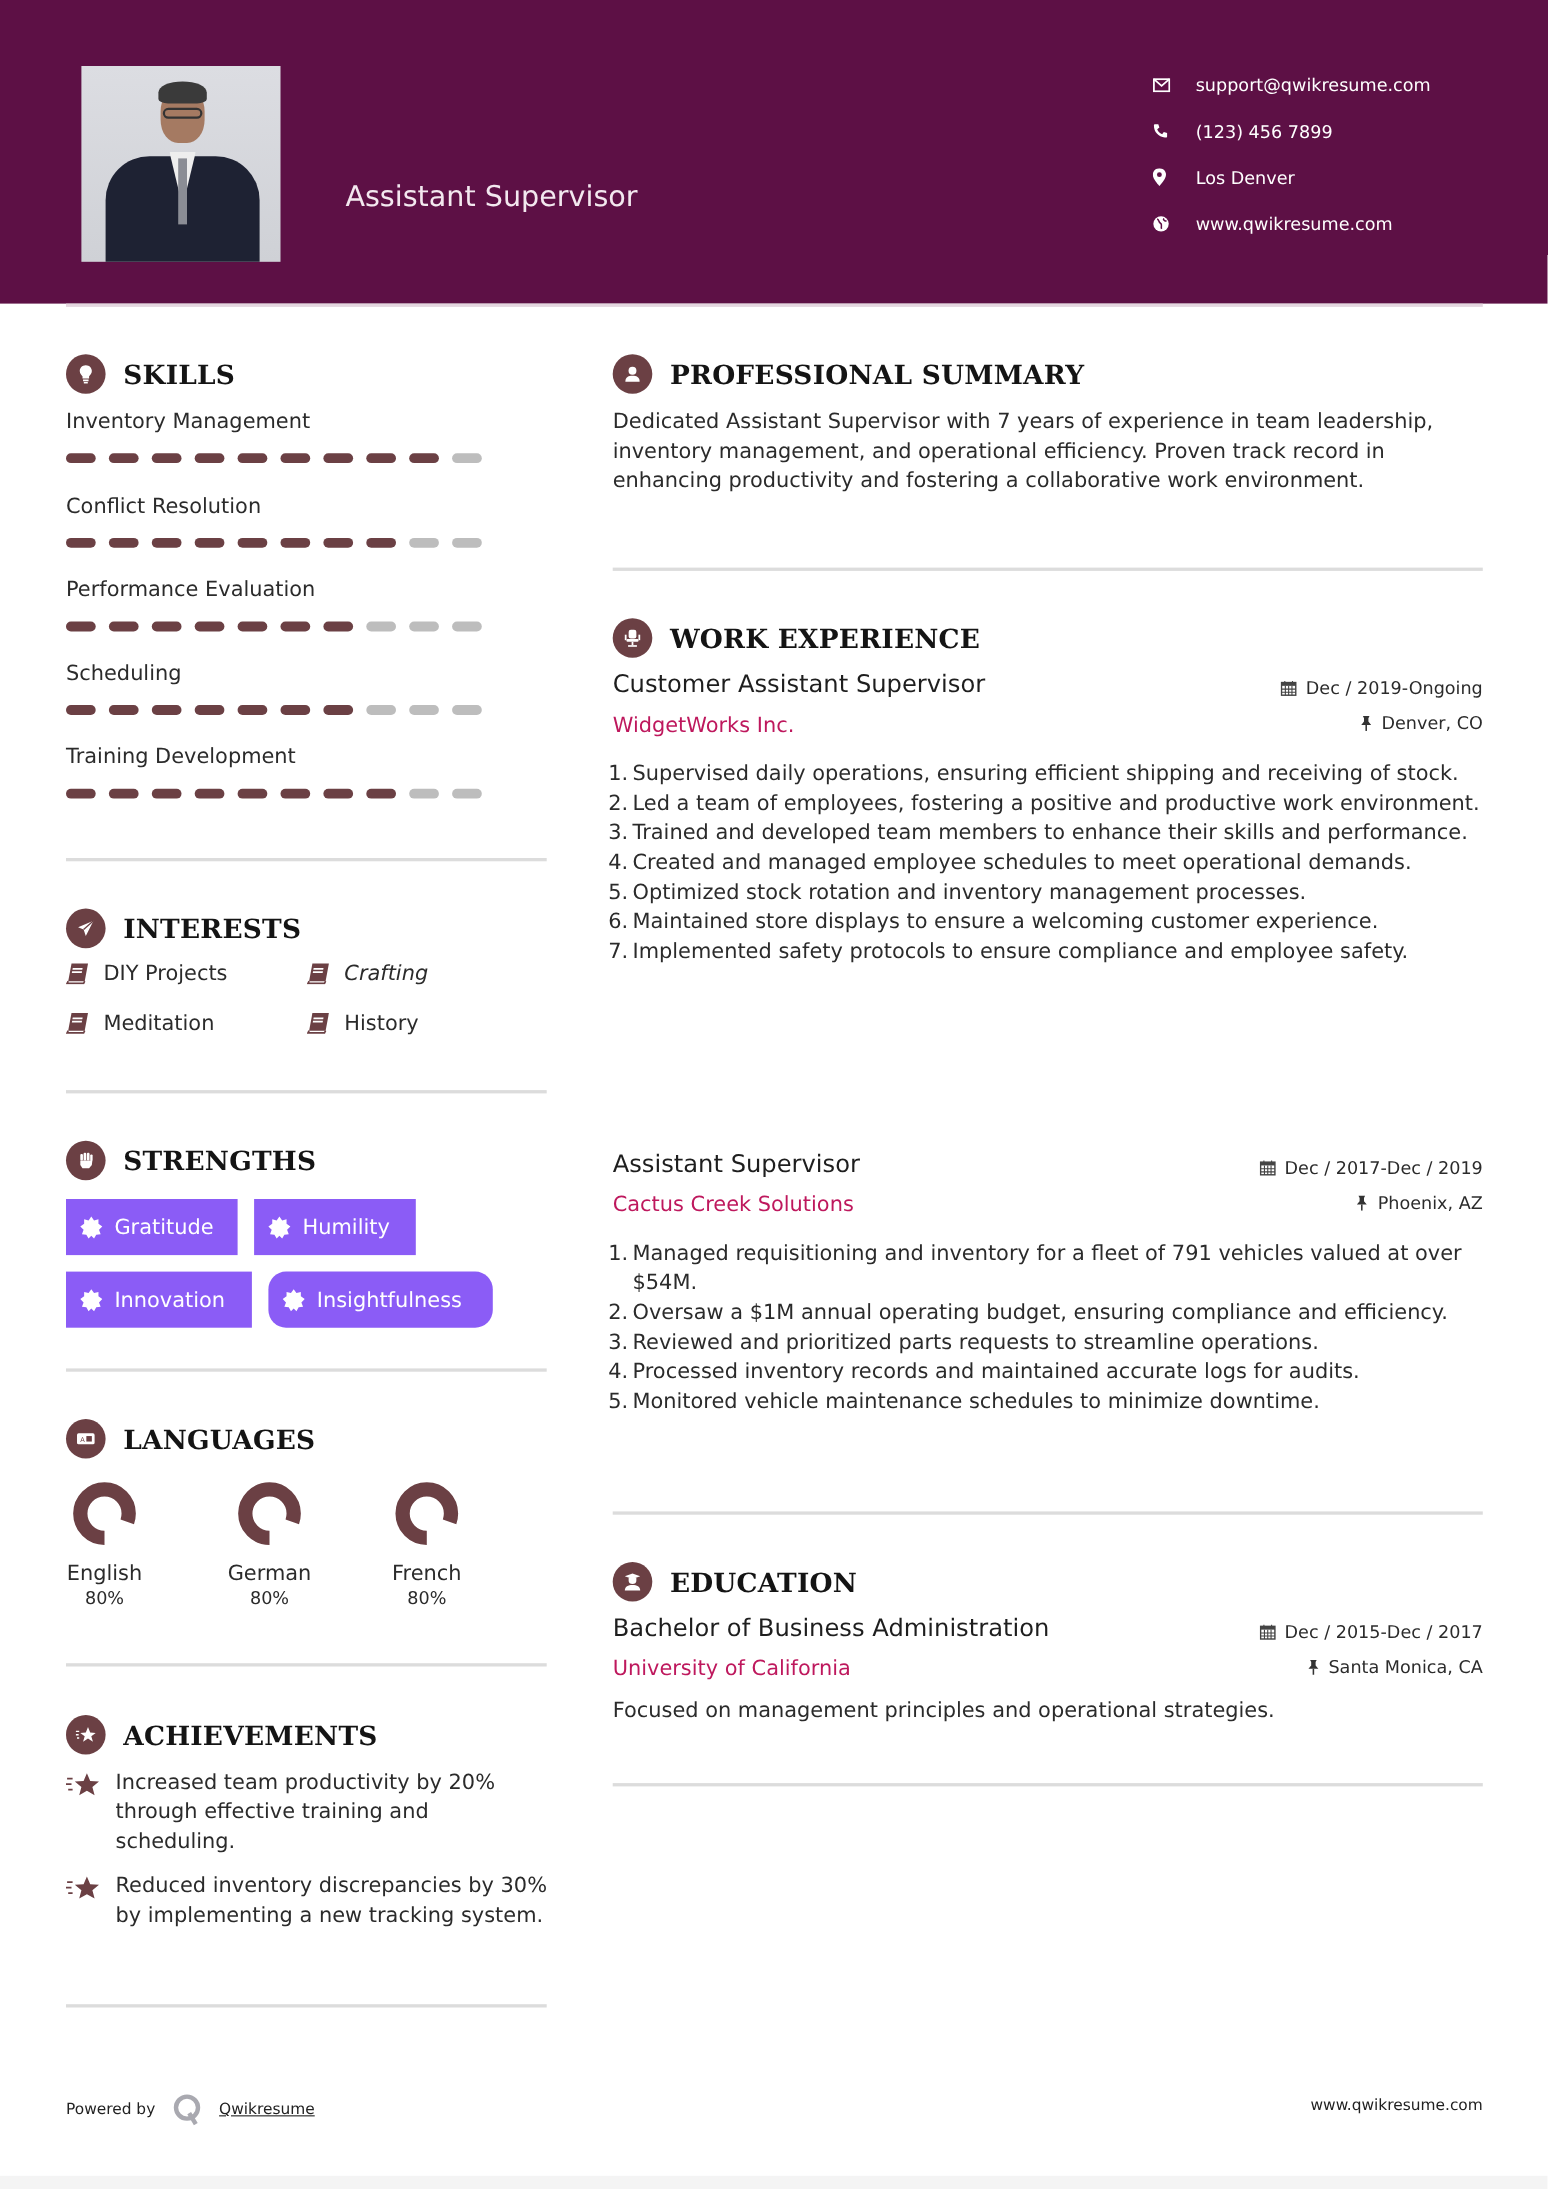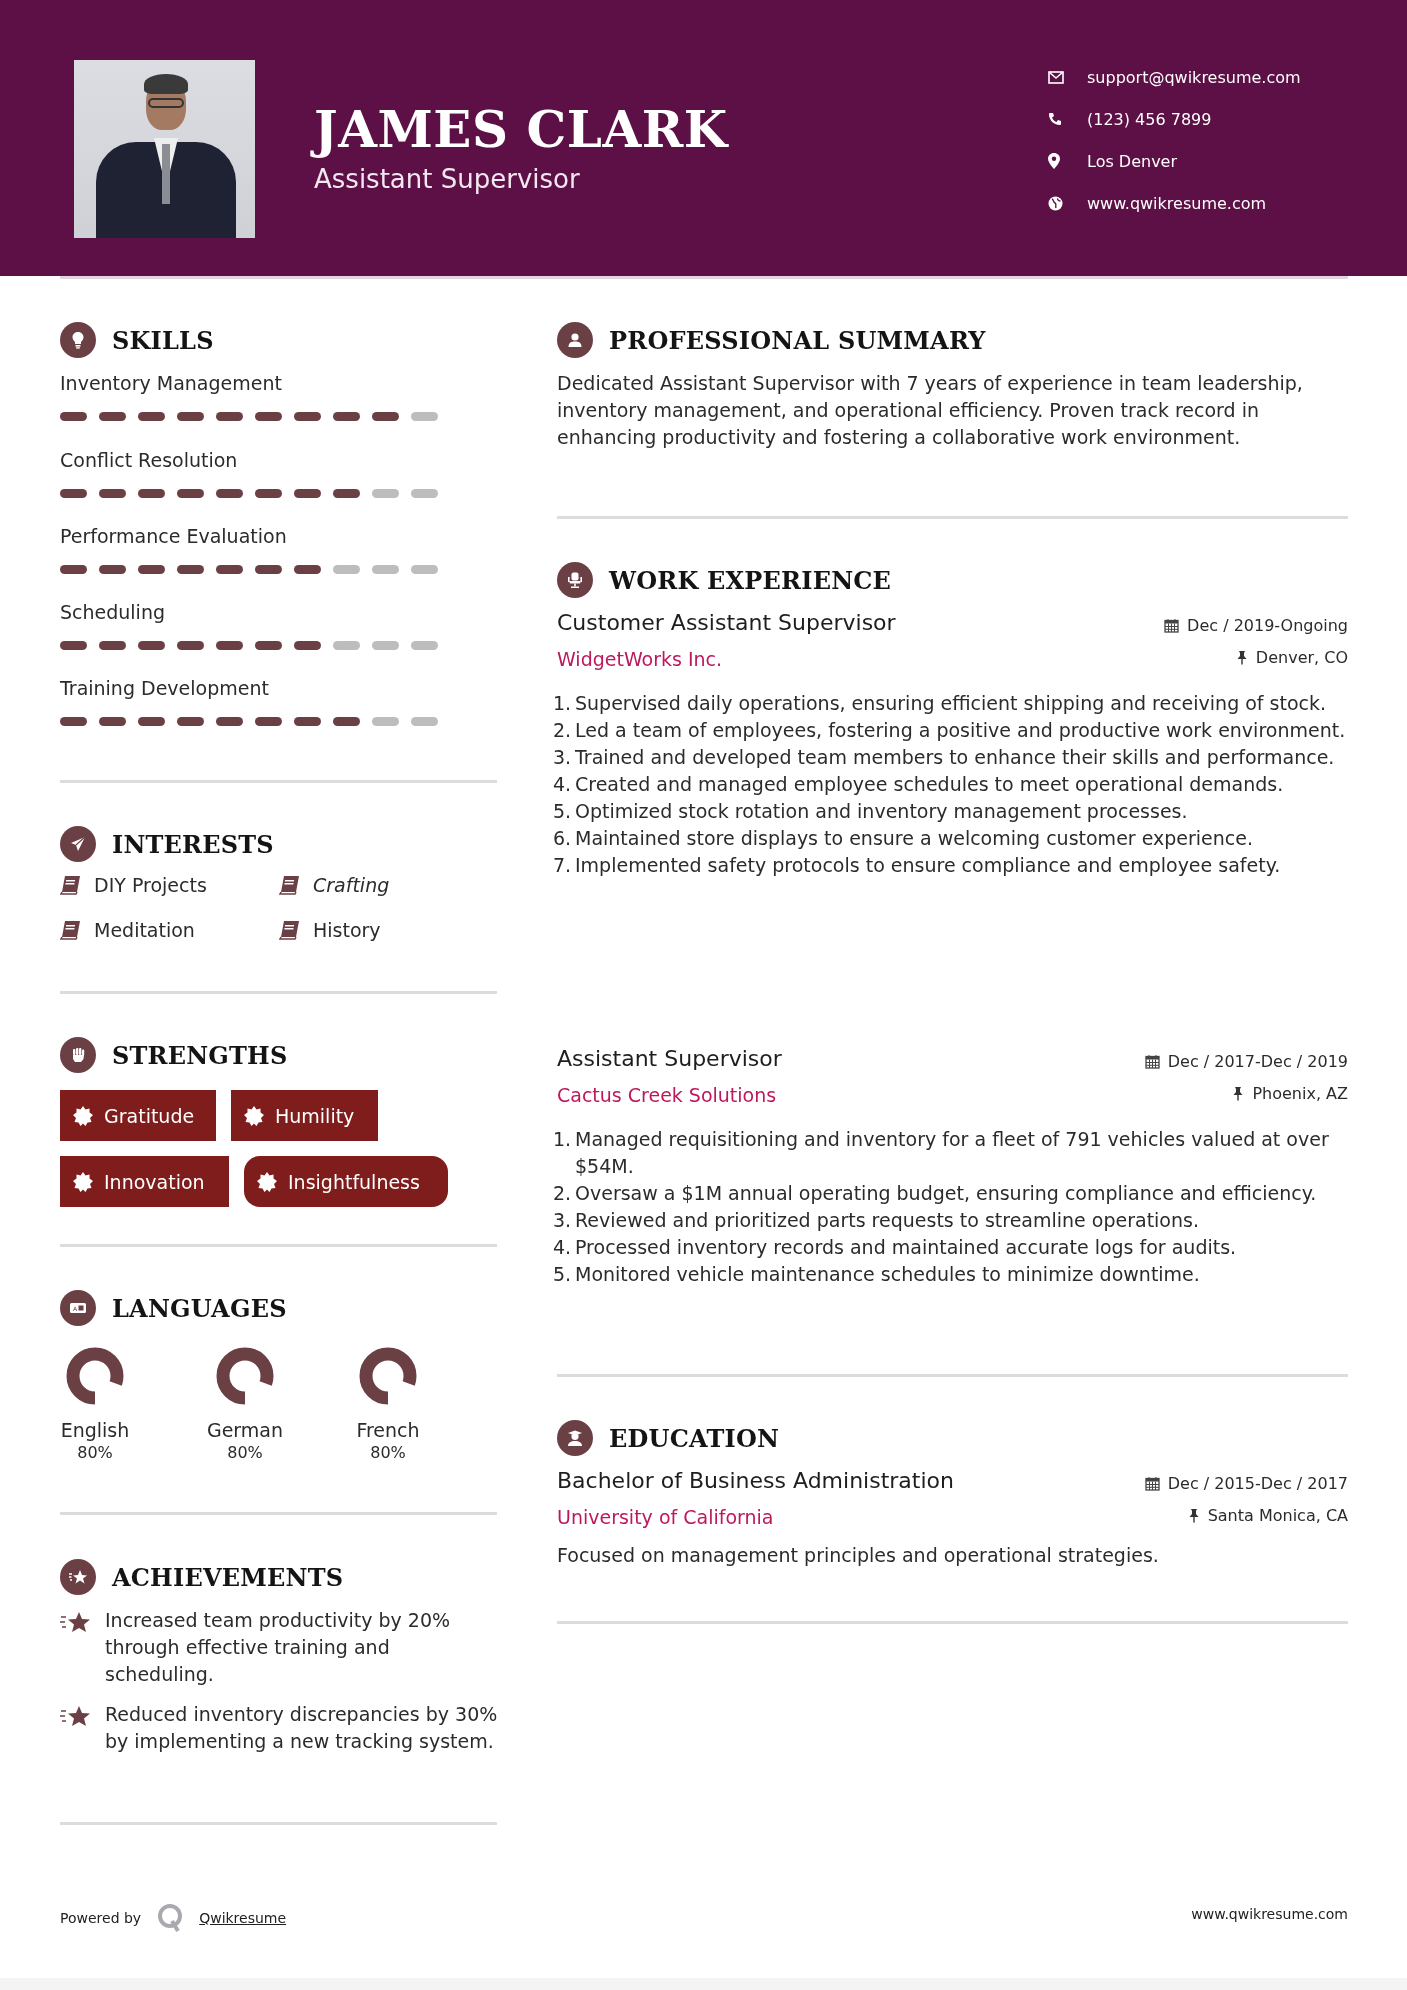--- a/index.html
+++ b/index.html
@@ -39,21 +39,21 @@
   .skill-name { font-size: 19px; color: #2b2b2b; }
   .dots { position: absolute; top: 40px; left: 0; display: flex; }
   .dot { width: 27px; height: 9px; border-radius: 5px; margin-right: 12px; background: #bdbdbd; }
   .dot.on { background: #6b4044; }
 
   
   .interest { position: absolute; display: flex; align-items: center; font-size: 19px; color: #2b2b2b; }
   .interest .bk { width: 22px; height: 20px; margin-right: 12px; }
 
   
-  .tag { position: absolute; height: 51px; background: #7f1d1d; color: #ffffff; font-size: 19px; display: flex; align-items: center; padding: 0 14px 0 12px; }
+  .tag { position: absolute; height: 51px; background: #8b5cf6; color: #ffffff; font-size: 19px; display: flex; align-items: center; padding: 0 14px 0 12px; }
   .tag .star { width: 22px; height: 22px; margin-right: 10px; }
 
   
   .lang { position: absolute; width: 120px; text-align: center; }
   .lang svg { display: block; margin: 0 auto; }
   .lang-name { font-size: 19px; color: #2b2b2b; margin-top: 12px; }
   .lang-pct { font-size: 16px; color: #2b2b2b; margin-top: 2px; }
 
   
   .ach { position: absolute; left: 60px; width: 440px; display: flex; }
@@ -84,21 +84,20 @@
 
 <div class="header">
   <div class="photo">
     <div class="suit"></div>
     <div class="shirt"></div>
     <div class="tie"></div>
     <div class="head"></div>
     <div class="hair"></div>
     <div class="glasses"></div>
   </div>
-  <div class="name serif">JAMES CLARK</div>
   <div class="role">Assistant Supervisor</div>
 
   <div class="contacts">
     <div class="contact">
       <span class="ic">
         <svg width="16" height="13" viewBox="0 0 16 13">
             <rect x="1" y="1" width="14" height="11" fill="none" stroke="#fff" stroke-width="1.6"></rect>
             <path d="M1 1 L8 7 L15 1" fill="none" stroke="#fff" stroke-width="1.6"></path>
           </svg>
       </span>

